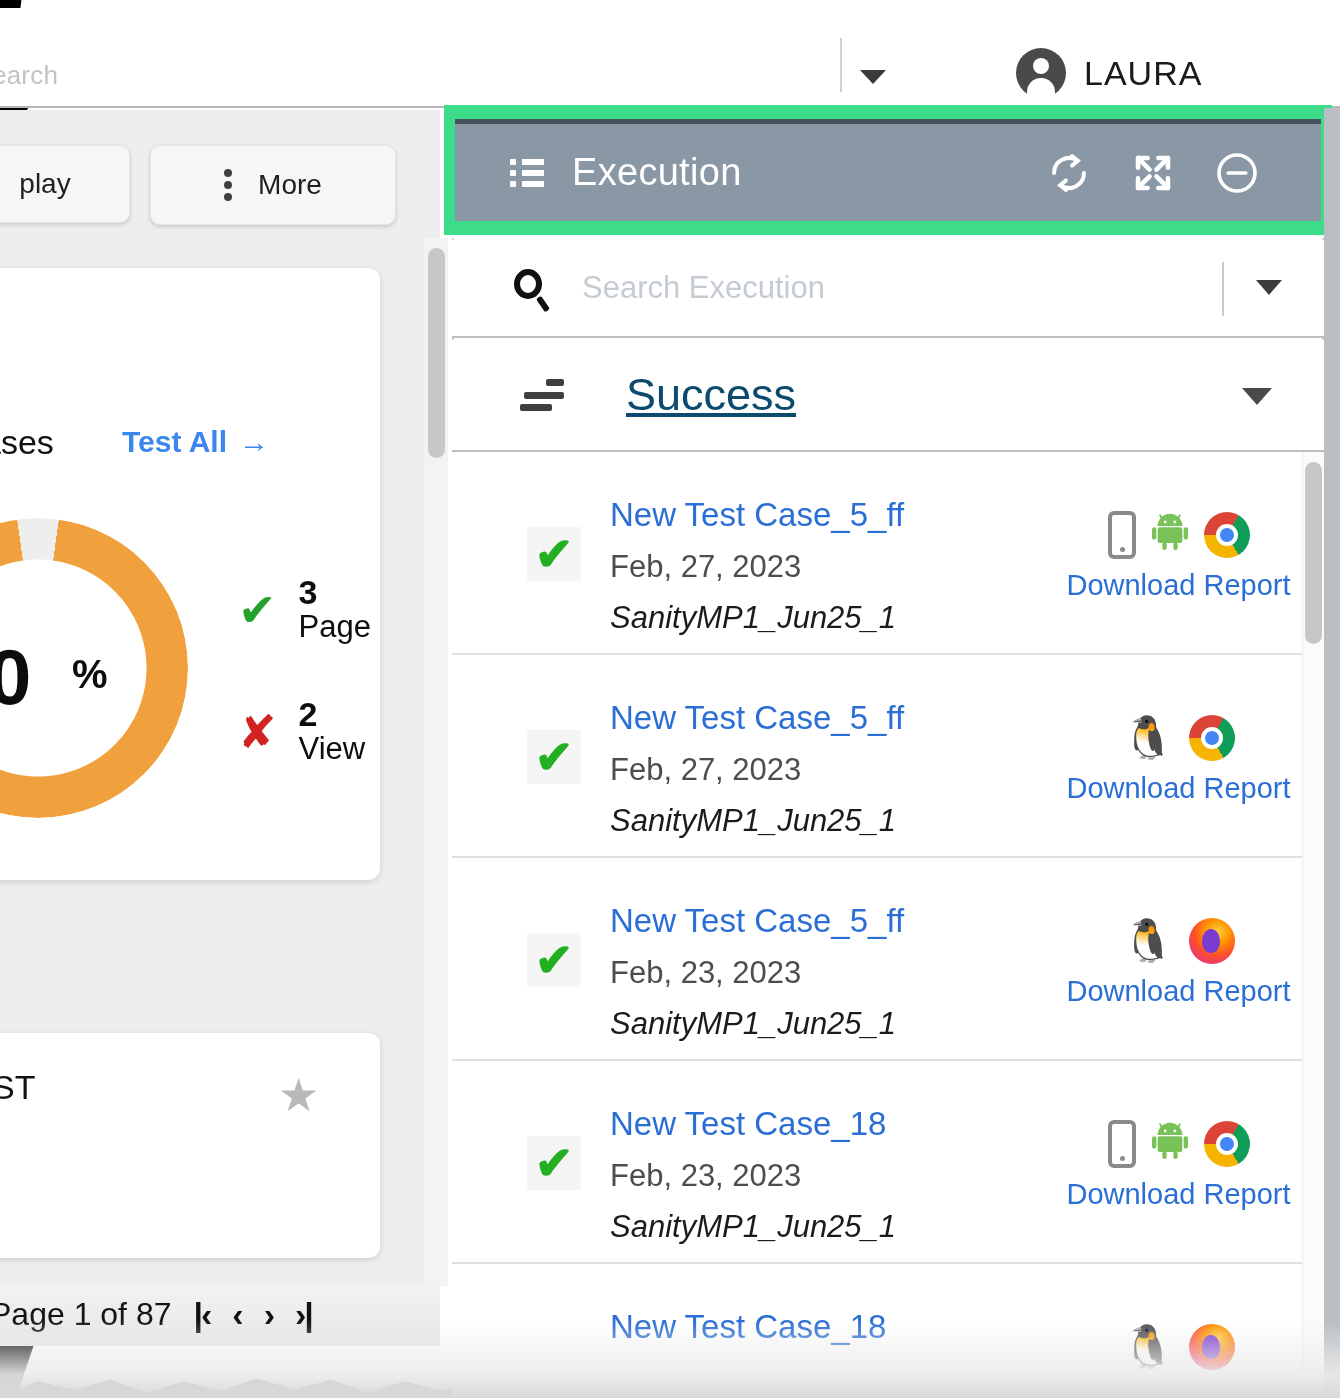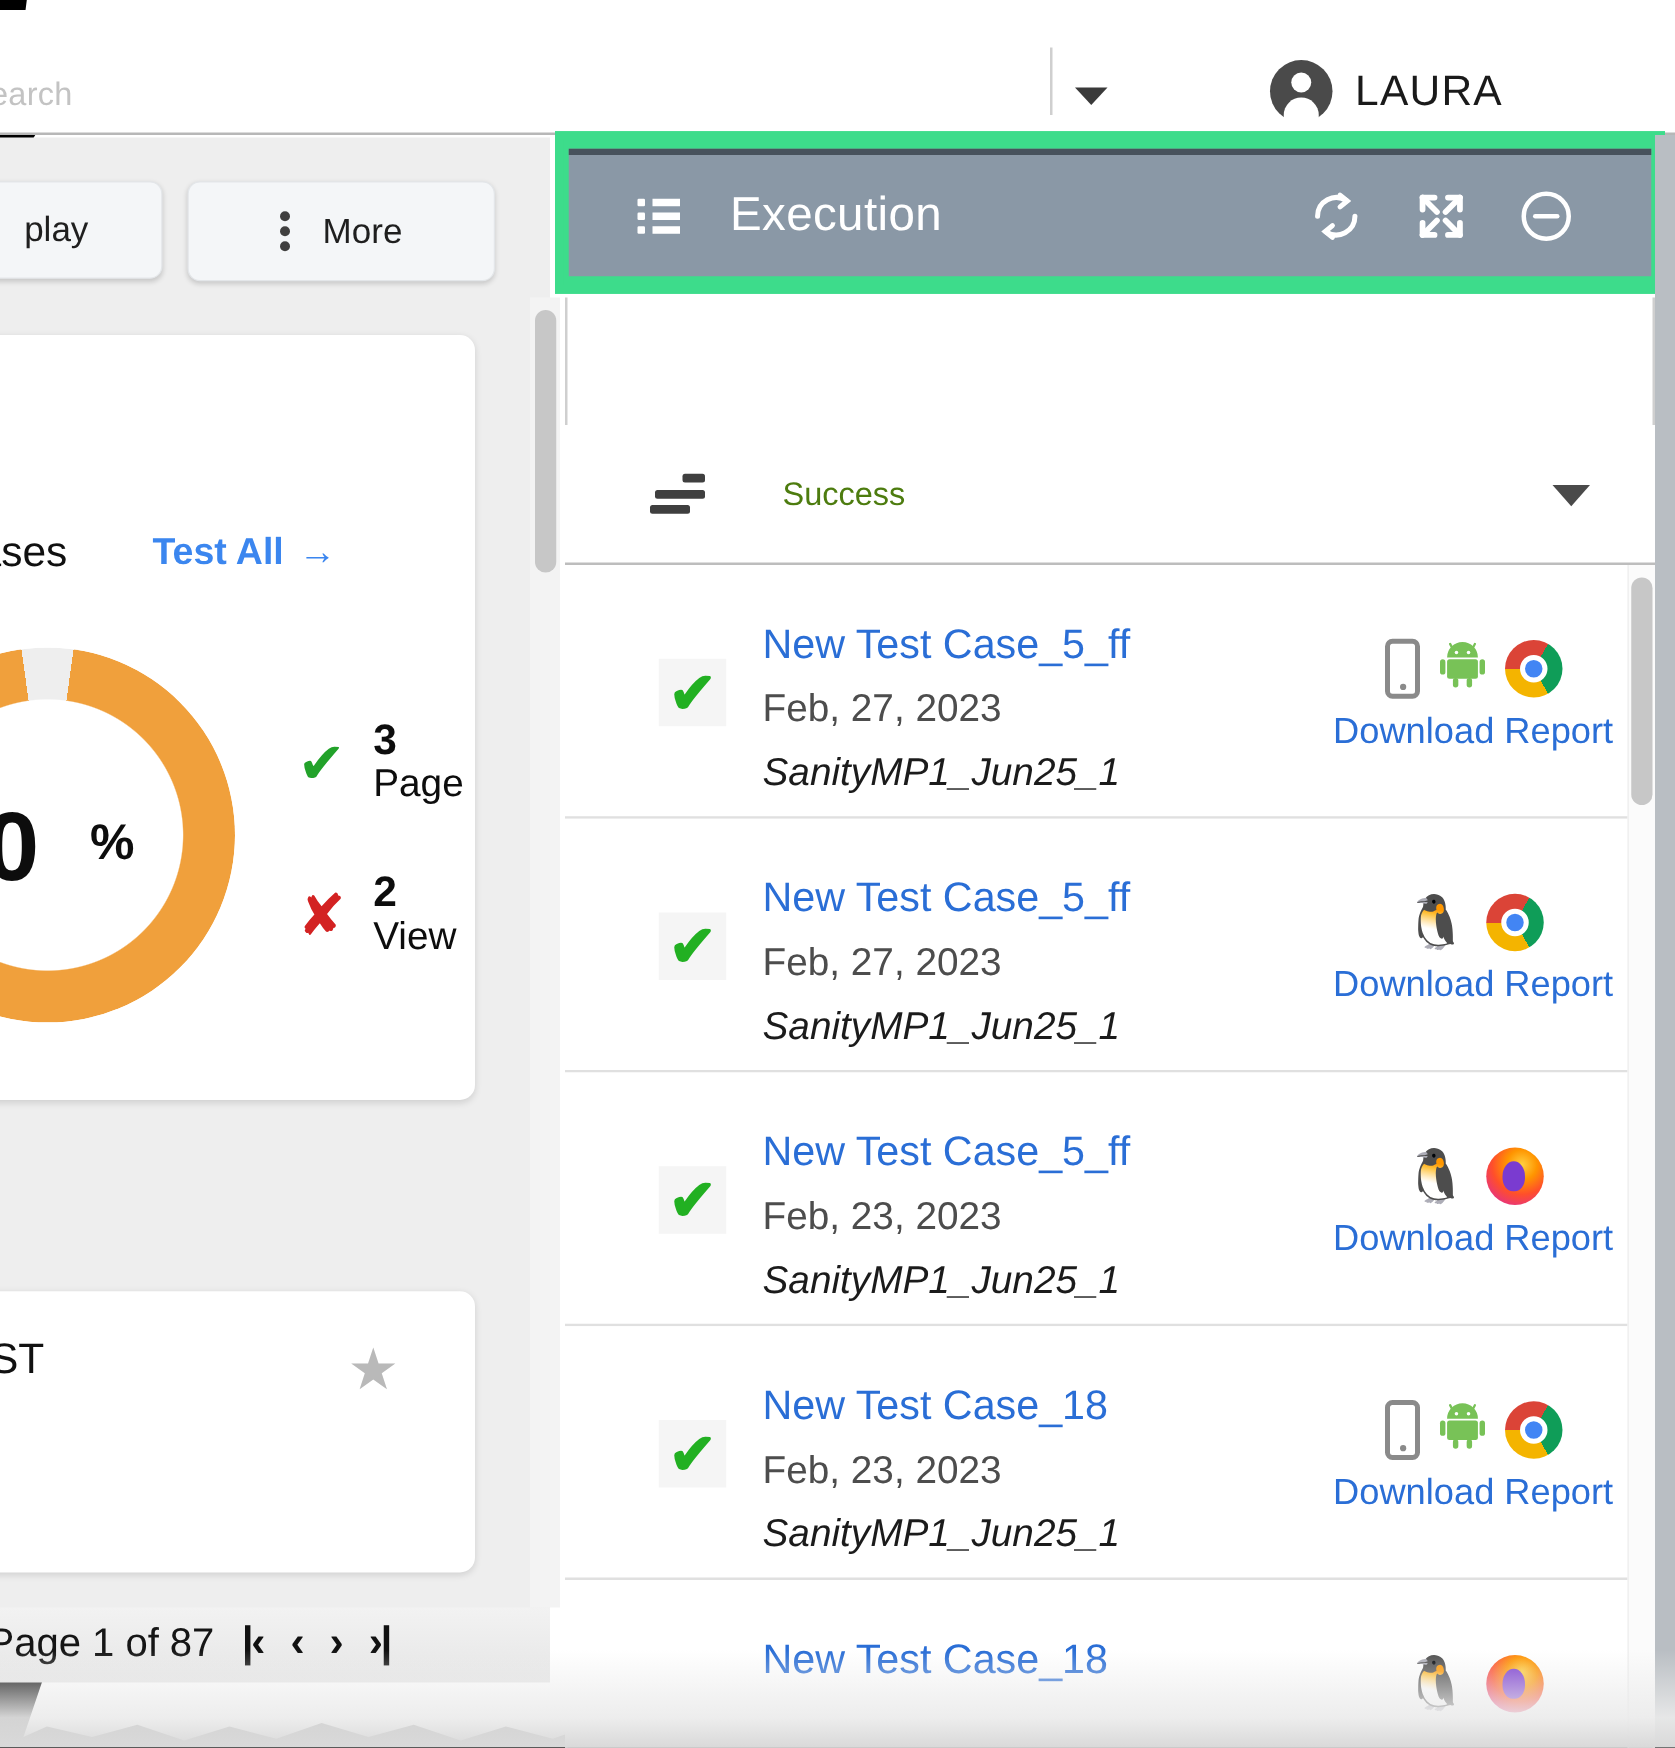--- a/index.html
+++ b/index.html
@@ -249,21 +249,21 @@
     margin-left: 55px;
     width: 34px; height: 28px;
     display: flex; flex-direction: column; justify-content: space-between;
   }
   .ph-listicon .ln {
     display: flex; align-items: center; gap: 6px; height: 6px;
   }
   .ph-listicon .ln b { width: 6px; height: 6px; background:#fff; border-radius:1px; display:block;}
   .ph-listicon .ln s { width: 22px; height: 6px; background:#fff; display:block; text-decoration:none;}
   .ph-title {
-    margin-left: 40px;
+    margin-left: 28px;
     font-size: 38px; color: #ffffff; letter-spacing: .3px;
   }
   .ph-actions {
     margin-left: auto; display: flex; align-items: center;
   }
   .ph-icon {
     width: 84px; display: flex; align-items: center; justify-content: center;
     color: #fff;
   }
   .ph-icon:last-child { margin-right: 42px; }
@@ -323,21 +323,21 @@
     margin-left: 68px;
     width: 44px; height: 32px;
     display: flex; flex-direction: column; align-items: flex-end;
     justify-content: space-between;
   }
   .filter-ico u { display: block; height: 7px; background: #3f3f3f; border-radius: 2px; text-decoration: none;}
   .filter-ico u:nth-child(1){ width: 18px; }
   .filter-ico u:nth-child(2){ width: 40px; }
   .filter-ico u:nth-child(3){ width: 32px; align-self:flex-start; }
   .filter-val {
-    margin-left: 62px; font-size: 26px; color: #4d7c0f;
+    margin-left: 62px; font-size: 45px; color: #0c4a6e; text-decoration: underline;
   }
   .fr-caret {
     position: absolute; right: 52px; top: 48px;
     width: 0; height: 0;
     border-left: 15px solid transparent;
     border-right: 15px solid transparent;
     border-top: 17px solid #4a4a4a;
   }
 
   
@@ -557,20 +557,29 @@
         <svg width="48" height="48" viewBox="0 0 24 24" fill="none" stroke="#ffffff" stroke-width="1.8">
           <circle cx="12" cy="12" r="9"></circle>
           <path d="M7.6 12h8.8" stroke-linecap="round"></path>
         </svg>
       </span>
     </span>
   </div>
 
   <div class="panel-body"></div>
 
+  <div class="search-row">
+    <span class="mag">
+        <i></i>
+        <b></b>
+      </span>
+    <span class="search-ph">Search Execution</span>
+    <span class="sr-div"></span>
+    <span class="sr-caret"></span>
+  </div>
 
   <div class="filter-row">
     <span class="filter-ico">
       <u></u>
         <u></u>
         <u></u>
     </span>
     <span class="filter-val">Success</span>
     <span class="fr-caret"></span>
   </div>

